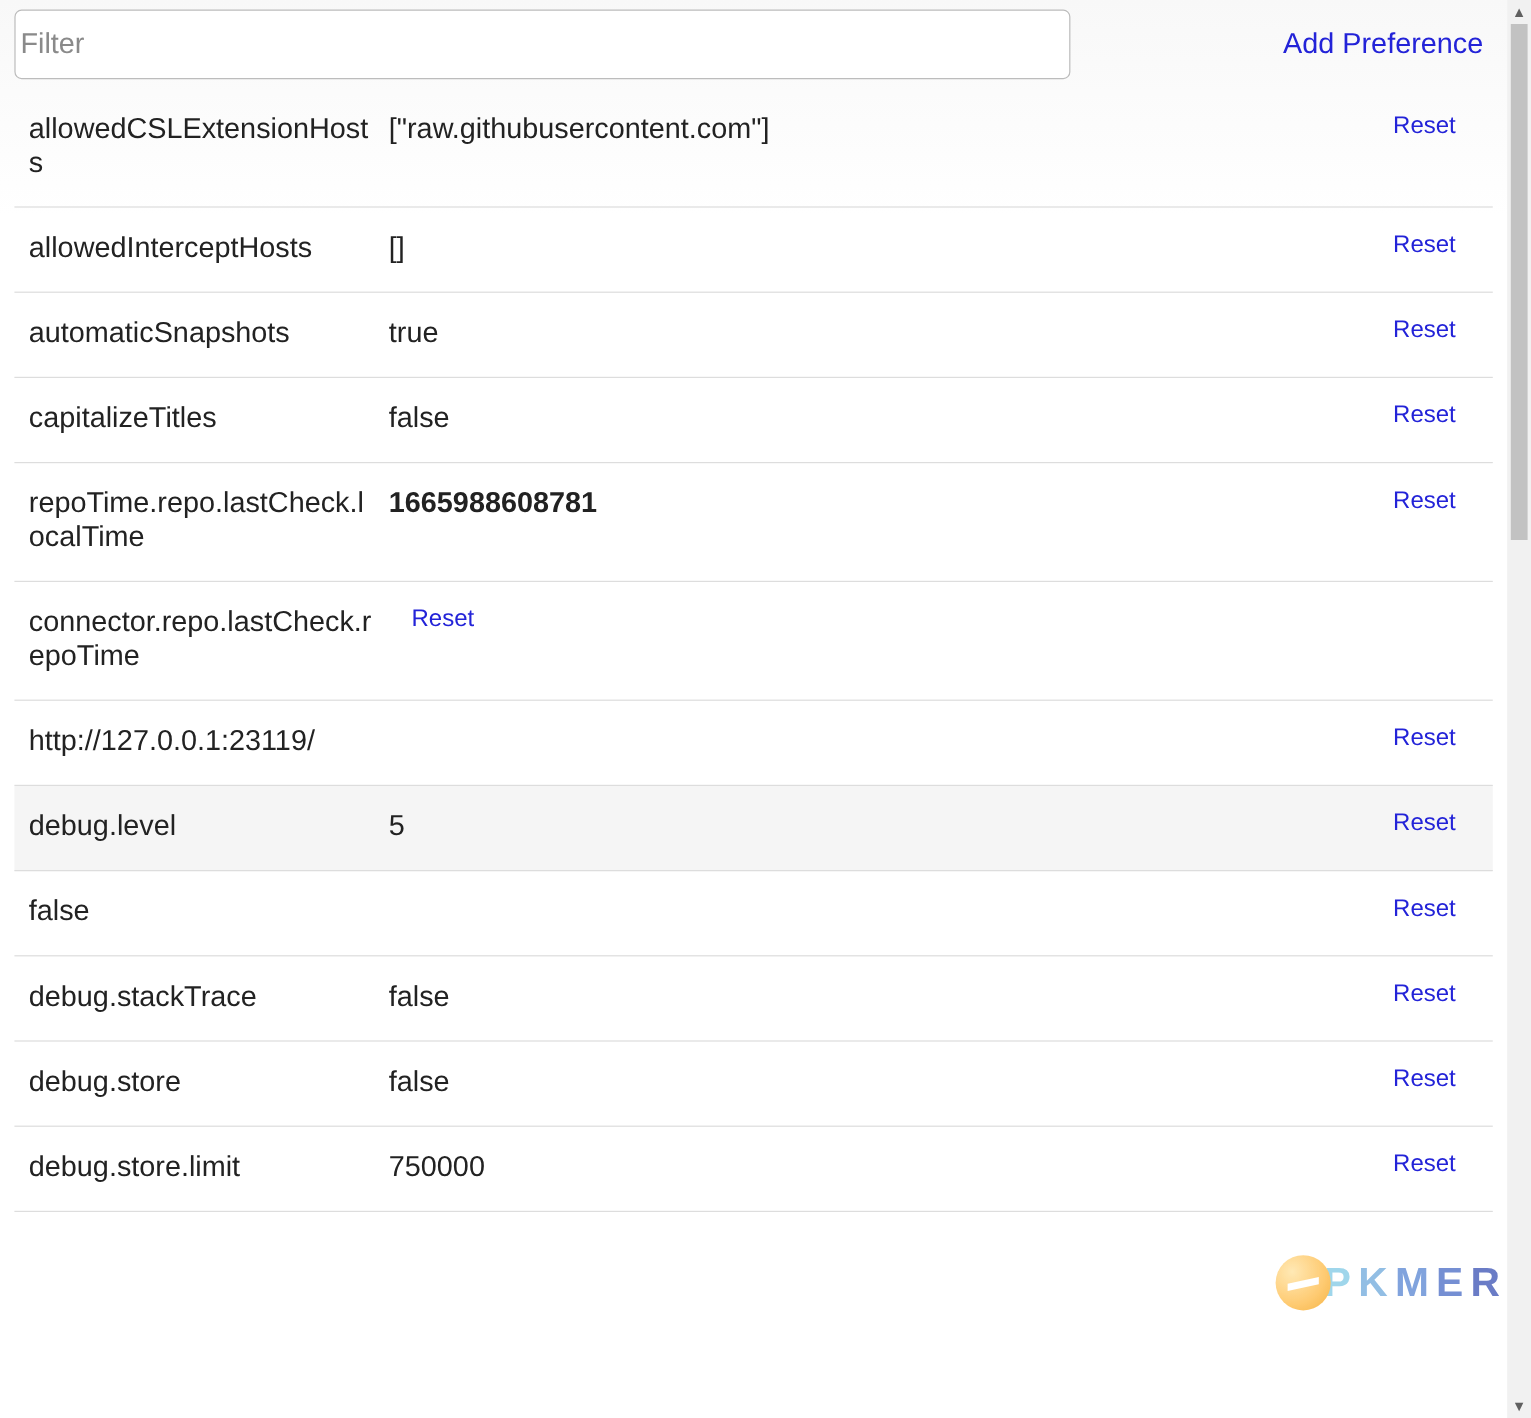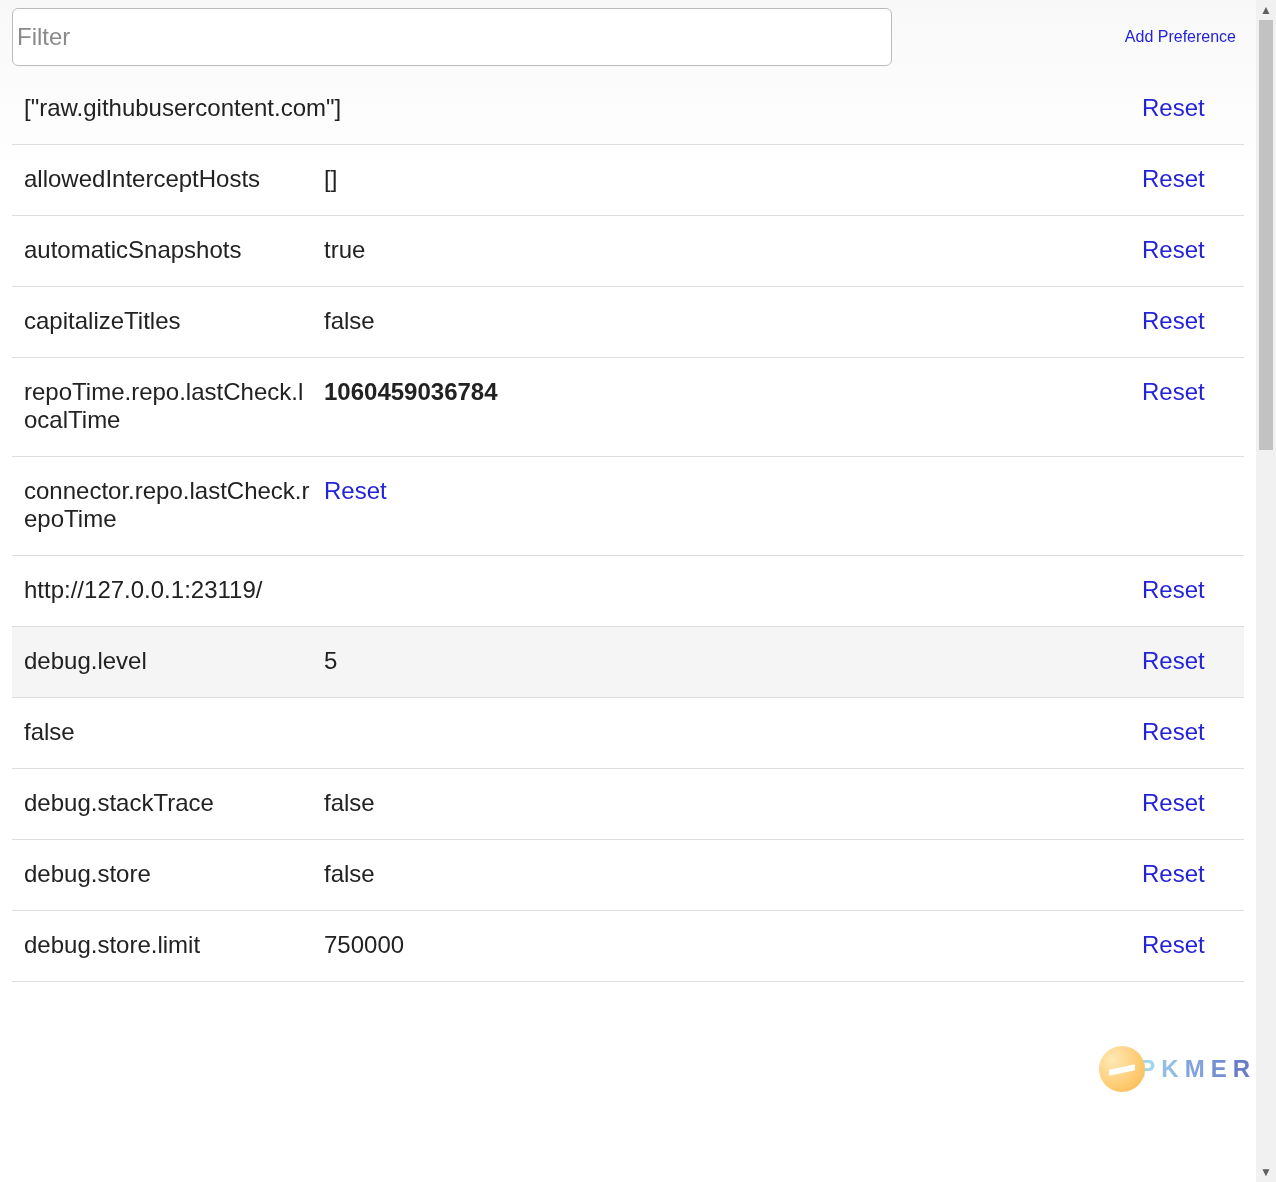--- a/index.html
+++ b/index.html
@@ -34,21 +34,21 @@
       border: 1px solid #bcbcbc;
       border-radius: 6px;
       padding: 0 4px;
       font-size: 24px;
       color: #333;
       background: #fff;
     }
     .filter-input::placeholder { color: #8a8a8a; }
     .add-pref-btn {
       color: #2323d8;
-      font-size: 16px;
+      font-size: 24px;
       cursor: pointer;
       user-select: none;
       margin-left: auto;
       padding-right: 8px;
     }
     .table {
       width: 100%;
     }
     .table-header, .table-row {
       display: flex;
@@ -69,22 +69,22 @@
       color: #222;
     }
     .col-value {
       flex: 1;
       font-size: 24px;
       color: #222;
       word-break: break-all;
     }
     .col-action {
       width: 90px;
-      text-align: left;
-      font-size: 24px;
+      text-align: center;
+      font-size: 20px;
       color: #2323d8;
       cursor: pointer;
     }
     .table-header .col-pref,
     .table-header .col-value {
       font-weight: 700;
       color: #111;
       font-size: 25px;
     }
     .bold-val { font-weight: 700; }
@@ -122,21 +122,21 @@
       width: 14px;
       height: 430px;
       background: #c2c2c2;
       border-radius: 0;
     }
     
     .watermark {
       position: absolute;
       right: 20px;
       bottom: 90px;
-      font-size: 24px;
+      font-size: 34px;
       font-weight: 700;
       letter-spacing: 6px;
       display: flex;
       align-items: center;
       opacity: 0.85;
       pointer-events: none;
     }
     .wm-logo {
       width: 46px;
       height: 46px;
@@ -166,41 +166,42 @@
 <div class="content-wrapper">
   <div class="main-area">
     <div class="top-bar">
       <input class="filter-input" type="text" placeholder="Filter" style="">
       <span class="add-pref-btn">Add Preference</span>
     </div>
 
     <div class="table">
       <div id="rows-container">
           <div class="table-row">
+            <div class="col-pref">allowedCSLExtensionHosts</div>
             <div class="col-value">["raw.githubusercontent.com"]</div>
             <div class="col-action">Reset</div>
           </div>
           <div class="table-row">
             <div class="col-pref">allowedInterceptHosts</div>
             <div class="col-value">[]</div>
             <div class="col-action">Reset</div>
           </div>
           <div class="table-row">
             <div class="col-pref">automaticSnapshots</div>
             <div class="col-value">true</div>
             <div class="col-action">Reset</div>
           </div>
           <div class="table-row">
             <div class="col-pref">capitalizeTitles</div>
             <div class="col-value">false</div>
             <div class="col-action">Reset</div>
           </div>
           <div class="table-row">
             <div class="col-pref">repoTime.repo.lastCheck.localTime</div>
-            <div class="col-value bold-val">1060459036784</div>
+            <div class="col-value bold-val">1665988608781</div>
             <div class="col-action">Reset</div>
           </div>
           <div class="table-row">
             <div class="col-pref">connector.repo.lastCheck.repoTime</div>
             <div class="col-action">Reset</div>
           </div>
           <div class="table-row">
             <div class="col-value">http://127.0.0.1:23119/</div>
             <div class="col-action">Reset</div>
           </div>

